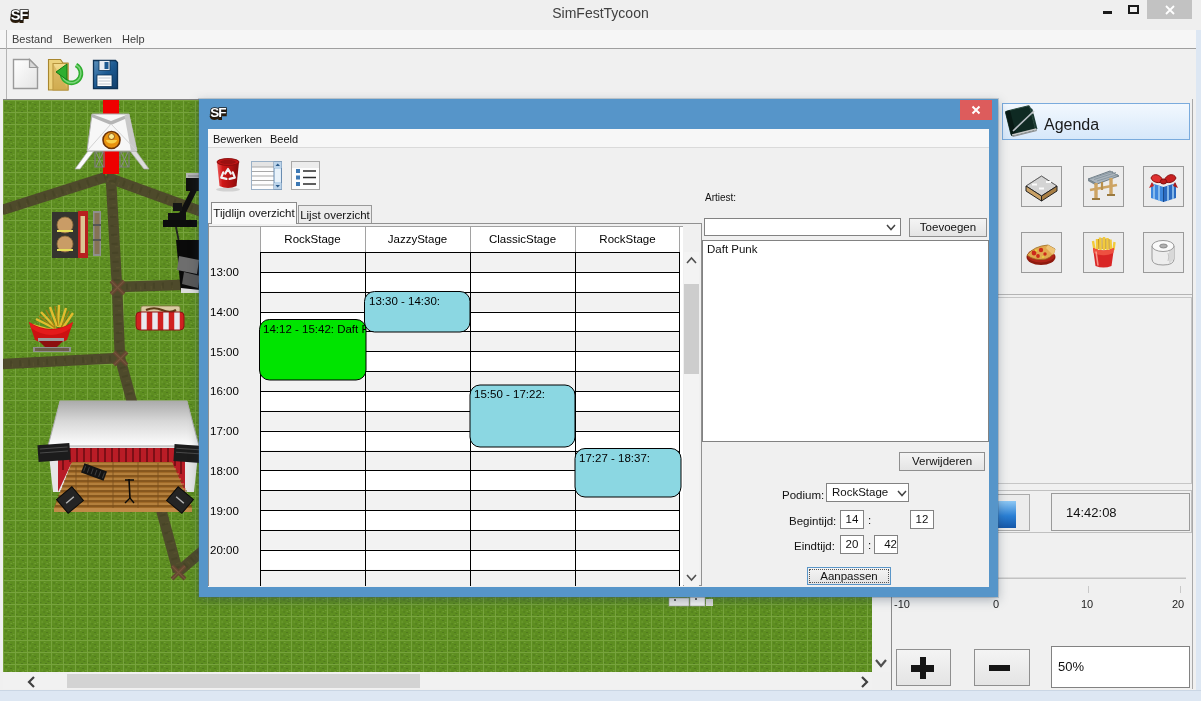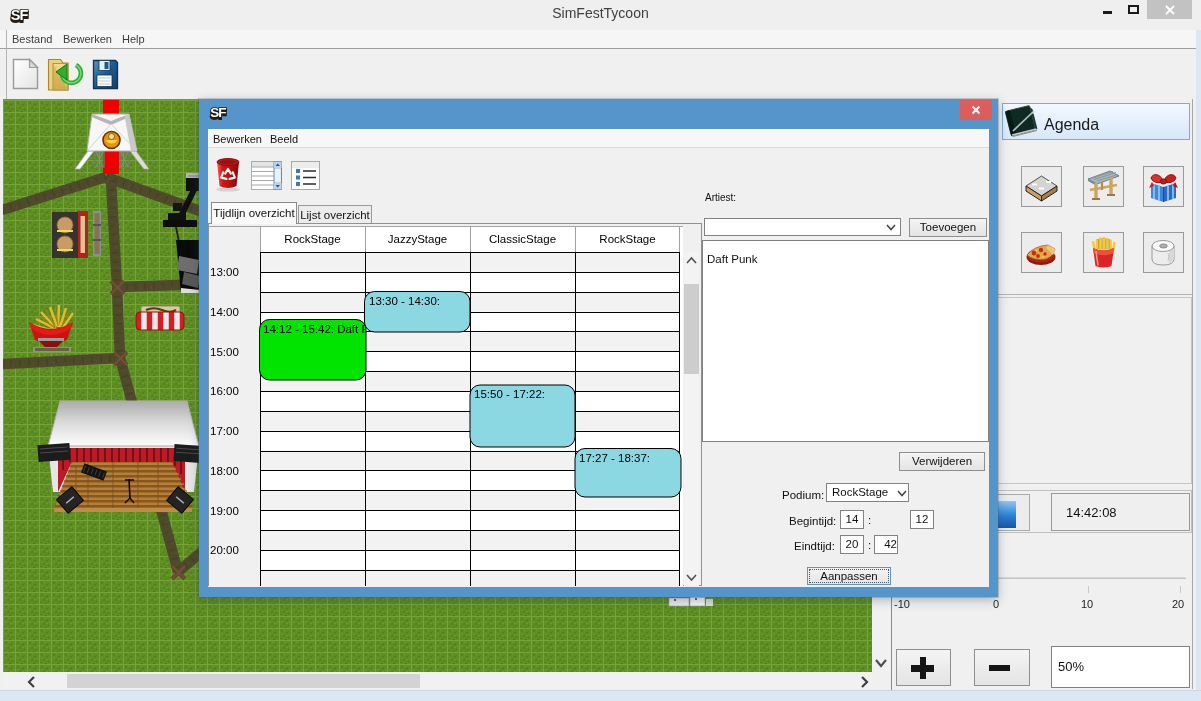--- a/index.html
+++ b/index.html
@@ -509,21 +509,21 @@
   <svg class="abs" style="left:478px;top:444px" width="11" height="9" viewBox="0 0 11 9">
         <path d="M1 2 L5.5 7 L10 2" stroke="#505050" stroke-width="1.6" fill="none"></path>
       </svg>
 
   <div class="abs" style="left:497px;top:63px;font-size:10px">Artiest:</div>
   <div class="inp" style="left:496px;top:89px;width:197px;height:18px"></div>
   <svg class="abs" style="left:678px;top:95px" width="10" height="7" viewBox="0 0 10 7">
         <path d="M1 1 L5 5.5 L9 1" stroke="#444" stroke-width="1.5" fill="none"></path>
       </svg>
   <div class="btn" style="left:701px;top:89px;width:78px;height:19px;line-height:17px">Toevoegen</div>
-  <div class="inp" style="left:494px;top:111px;width:287px;height:202px;padding:12px 4px;font-size:11.5px">Daft Punk</div>
+  <div class="inp" style="left:494px;top:111px;width:287px;height:202px;padding:2px 4px;font-size:11.5px">Daft Punk</div>
   <div class="btn" style="left:691px;top:323px;width:86px;height:19px;line-height:17px">Verwijderen</div>
   <div class="abs" style="left:574px;top:359.5px;font-size:11.5px">Podium:</div>
   <div class="inp" style="left:618px;top:354px;width:83px;height:19px;line-height:17px;padding-left:5px">RockStage</div>
   <svg class="abs" style="left:689px;top:361px" width="10" height="7" viewBox="0 0 10 7">
         <path d="M1 1 L5 5.5 L9 1" stroke="#444" stroke-width="1.5" fill="none"></path>
       </svg>
   <div class="abs" style="left:581px;top:385.5px;font-size:11.5px">Begintijd:</div>
   <div class="inp" style="left:632px;top:381px;width:24px;height:19px;line-height:17px;text-align:center">14</div>
   <div class="abs" style="left:660px;top:385px;font-size:11.5px">:</div>
   <div class="inp" style="left:702px;top:381px;width:24px;height:19px;line-height:17px;text-align:center">12</div>

